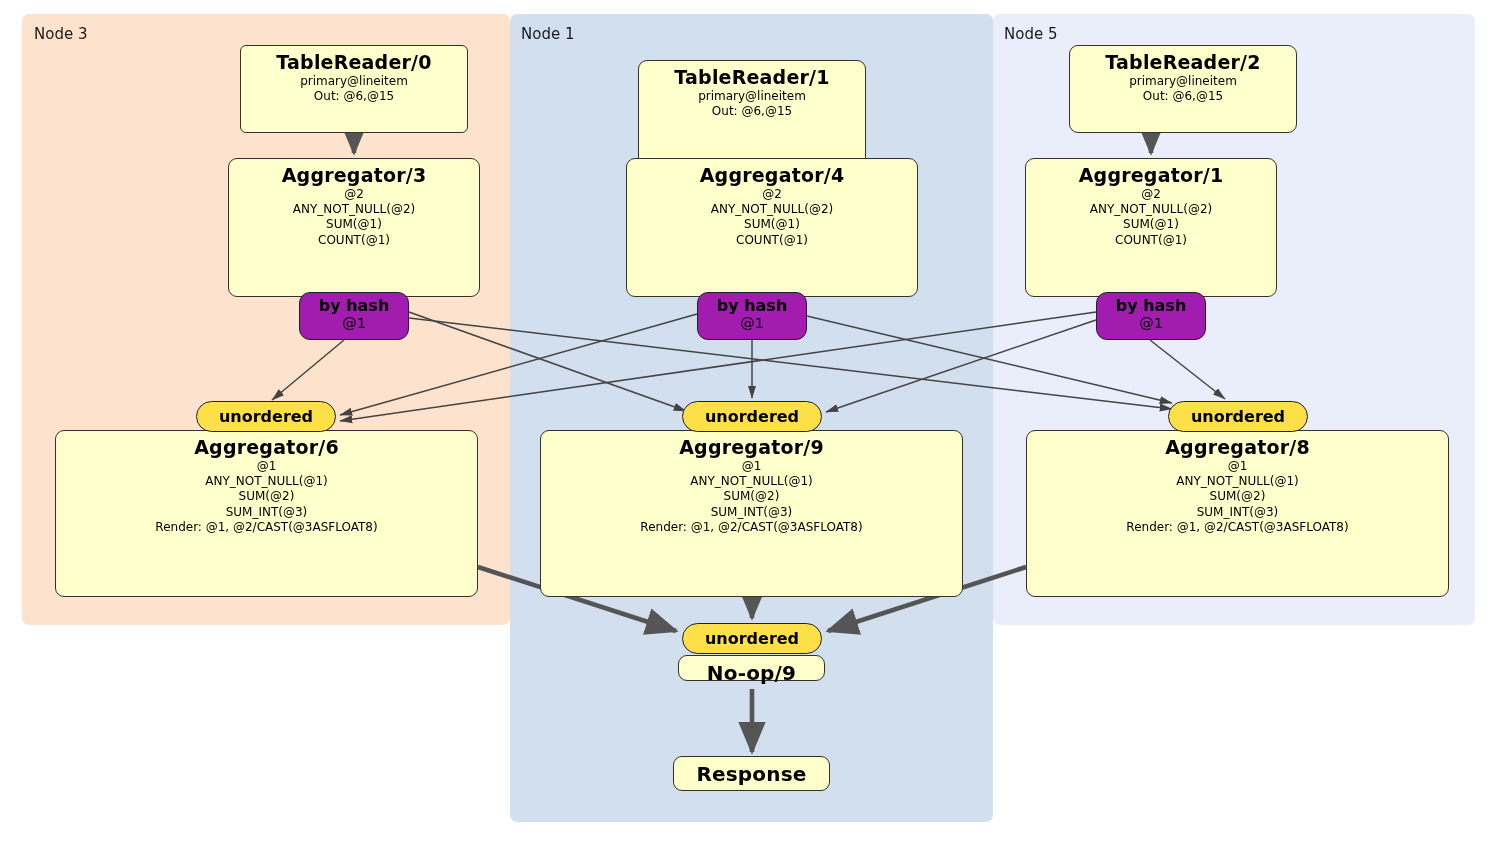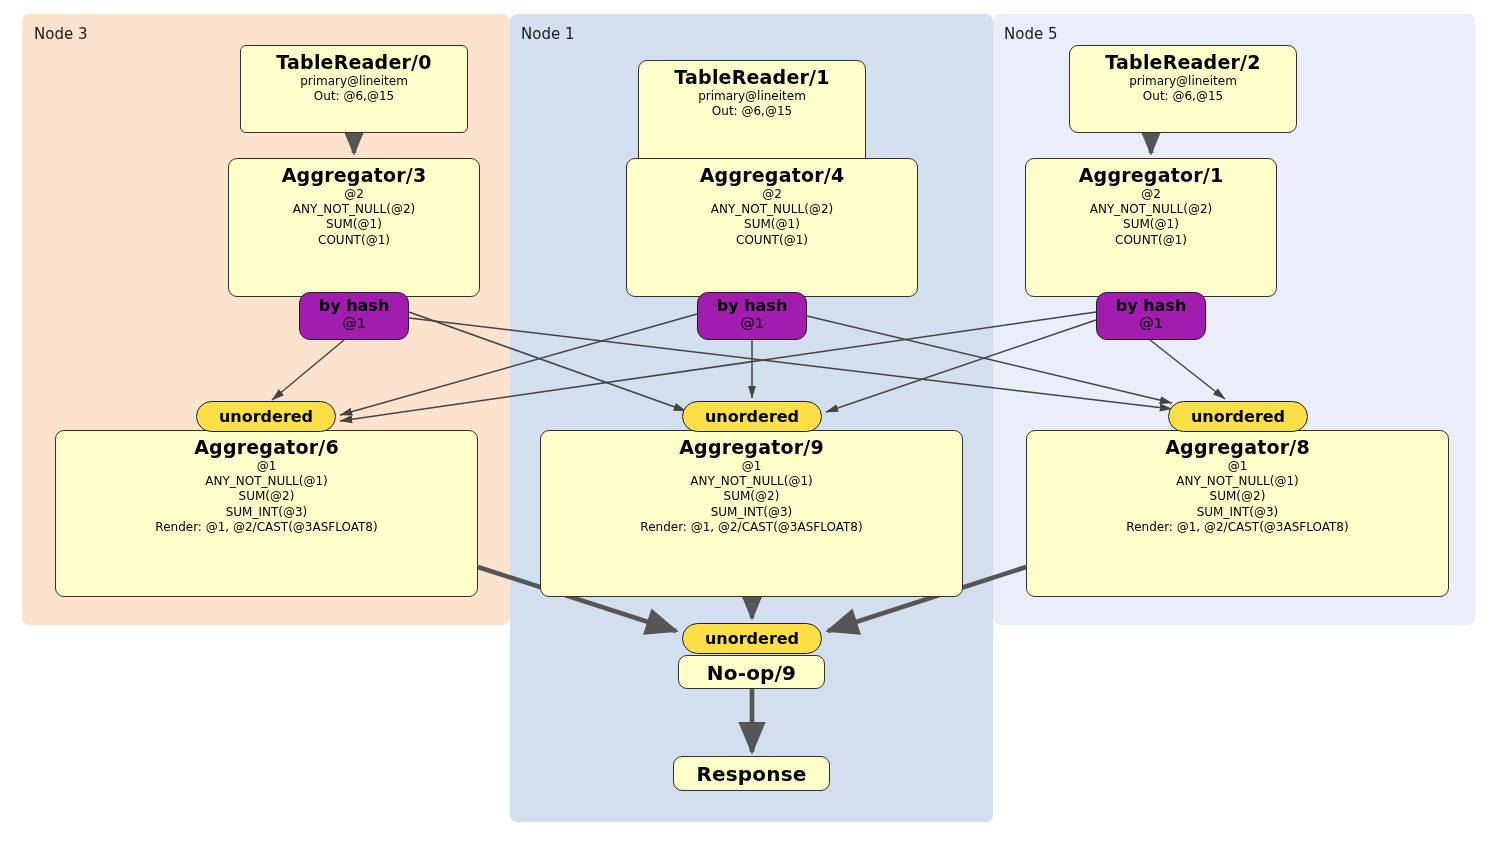--- a/index.html
+++ b/index.html
@@ -151,20 +151,20 @@
   <div class="pill hash" style="left:1096px;top:292px;width:110px;height:48px;">
     <div class="h1">by hash</div>
     <div class="h2">@1</div>
   </div>
 
   <div class="pill unord" style="left:196px;top:401px;width:140px;height:31px;">unordered</div>
   <div class="pill unord" style="left:682px;top:401px;width:140px;height:31px;">unordered</div>
   <div class="pill unord" style="left:1168px;top:401px;width:140px;height:31px;">unordered</div>
   <div class="pill unord" style="left:682px;top:623px;width:140px;height:31px;">unordered</div>
 
-  <div class="box small" style="left:678px;top:655px;width:147px;height:34px;">
+  <div class="box small" style="left:678px;top:655px;width:147px;height:26px;">
     <div class="ttl">No-op/9</div>
   </div>
   <div class="box small" style="left:673px;top:756px;width:157px;height:35px;">
     <div class="ttl">Response</div>
   </div>
 
 </div>
 
 </body></html>

